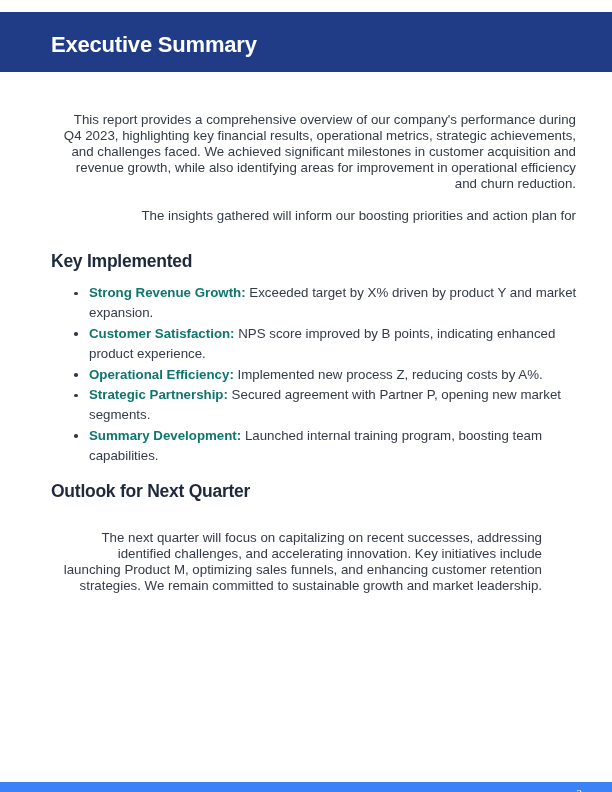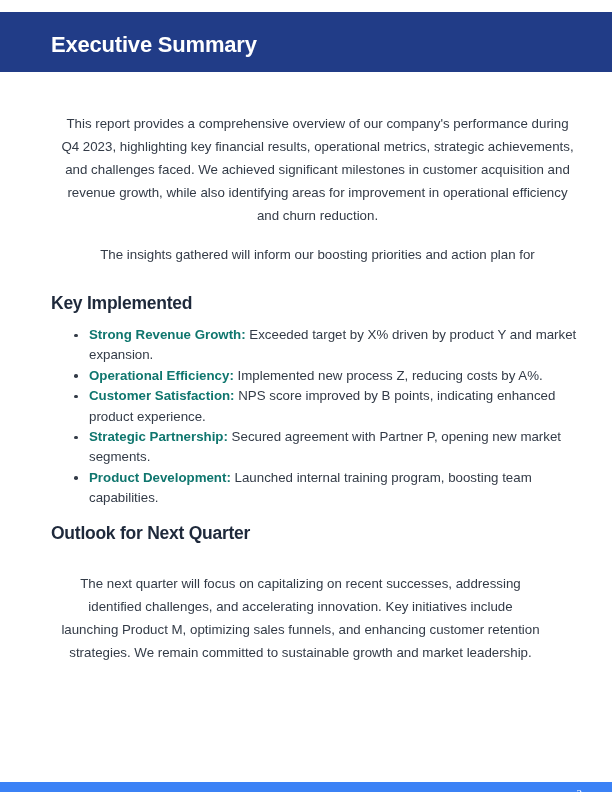--- a/index.html
+++ b/index.html
@@ -49,23 +49,23 @@
     position: absolute;
     left: 0;
     top: 60px;
     width: 612px;
   }
 
   .para {
     margin: 0;
     padding: 16px 36px 0 59px;
     font-size: 13.3px;
-    line-height: 23px;
+    line-height: 16px;
     color: #333b47;
-    text-align: center;
+    text-align: right;
   }
   .para.first {
     padding-top: 40px;
   }
 
   .section-heading {
     margin: 0;
     padding: 0 36px 0 51px;
     font-size: 17.5px;
     line-height: 24px;
@@ -149,33 +149,33 @@
 
     <h2 class="section-heading heading-gap-top-1 heading-gap-bot-1">Key Implemented</h2>
 
     <ul class="bullet-list">
       <li class="bullet-item">
         <span class="bullet-dot"></span>
         <span class="bullet-term">Strong Revenue Growth:</span><span> Exceeded target by X% driven by product Y and market expansion.</span>
       </li>
       <li class="bullet-item">
         <span class="bullet-dot"></span>
-        <span class="bullet-term">Operational Efficiency:</span><span> Implemented new process Z, reducing costs by A%.</span>
+        <span class="bullet-term">Customer Satisfaction:</span><span> NPS score improved by B points, indicating enhanced product experience.</span>
       </li>
       <li class="bullet-item">
         <span class="bullet-dot"></span>
-        <span class="bullet-term">Customer Satisfaction:</span><span> NPS score improved by B points, indicating enhanced product experience.</span>
+        <span class="bullet-term">Operational Efficiency:</span><span> Implemented new process Z, reducing costs by A%.</span>
       </li>
       <li class="bullet-item">
         <span class="bullet-dot"></span>
         <span class="bullet-term">Strategic Partnership:</span><span> Secured agreement with Partner P, opening new market segments.</span>
       </li>
       <li class="bullet-item">
         <span class="bullet-dot"></span>
-        <span class="bullet-term">Product Development:</span><span> Launched internal training program, boosting team capabilities.</span>
+        <span class="bullet-term">Summary Development:</span><span> Launched internal training program, boosting team capabilities.</span>
       </li>
     </ul>
 
     <h2 class="section-heading heading-gap-top-2 heading-gap-bot-2">Outlook for Next Quarter</h2>
 
     <p class="para outlook-para">The next quarter will focus on capitalizing on recent successes, addressing identified challenges, and accelerating innovation. Key initiatives include launching Product M, optimizing sales funnels, and enhancing customer retention strategies. We remain committed to sustainable growth and market leadership.</p>
 
   </div>
 
   <div class="footer-band">

